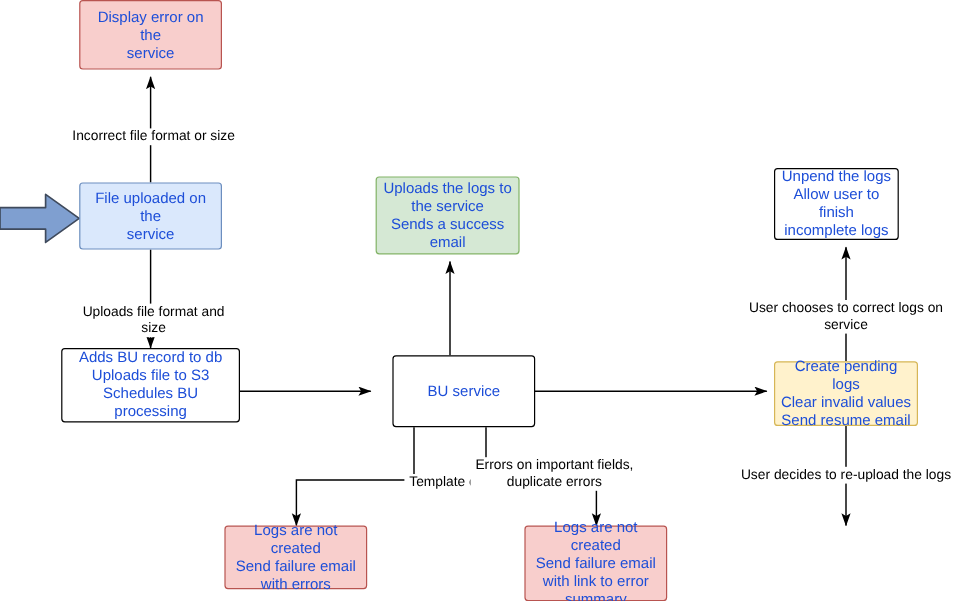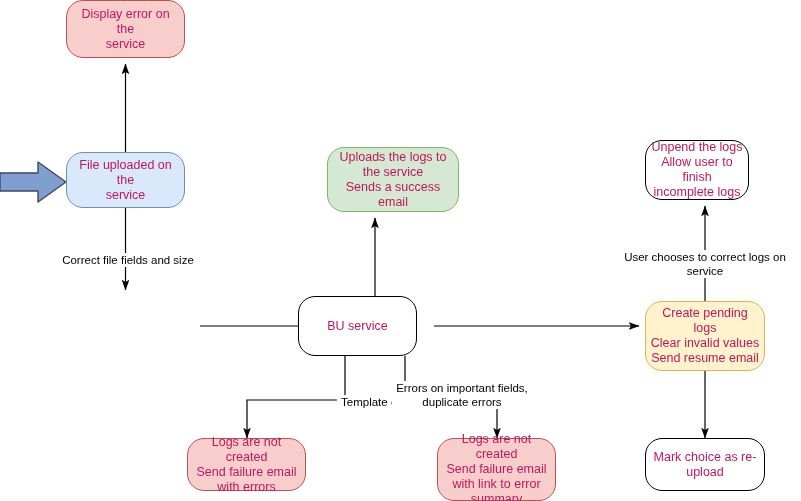--- a/index.html
+++ b/index.html
@@ -10,28 +10,28 @@
   #canvas{
     position:relative;
     width:801px;height:501px;
     background:#ffffff;
     overflow:hidden;
   }
   .node{
     position:absolute;
     box-sizing:border-box;
     border:1px solid #000000;
-    border-radius:17px;
+    border-radius:3px;
     display:flex;
     align-items:center;
     justify-content:center;
     text-align:center;
     font-size:12.5px;
     line-height:15px;
-    color:#be185d;
+    color:#1d4ed8;
     background:#ffffff;
     padding:2px 4px;
     white-space:pre-line;
     z-index:3;
   }
   .node.pink{background:#f8cecc;border-color:#b85450;}
   .node.blue{background:#dae8fc;border-color:#6c8ebf;}
   .node.green{background:#d5e8d4;border-color:#82b366;}
   .node.yellow{background:#fff2cc;border-color:#d6b656;}
   .node.plain{background:#ffffff;border-color:#000000;}
@@ -93,54 +93,57 @@
   <svg class="big-arrow" style="left:0px;top:160px;width:70px;height:44px;" viewBox="0 0 70 44" xmlns="http://www.w3.org/2000/svg">
     <path d="M0,13 L38,13 L38,2 L66,22 L38,42 L38,31 L0,31 Z" fill="#7f9fd0" stroke="#3f4a5c" stroke-width="1.4" stroke-linejoin="round"></path>
   </svg>
 
   <div class="node pink" style="left:66px;top:0px;width:119px;height:58px;">Display error on the
 service</div>
 
   <div class="node blue" style="left:66px;top:152px;width:119px;height:56px;">File uploaded on the
 service</div>
 
+  <div class="node plain" style="left:51px;top:290px;width:149px;height:62px;">Adds BU record to db
+Uploads file to S3
+Schedules BU processing</div>
 
-  <div class="node green" style="left:327px;top:147px;width:132px;height:65px;">Uploads the logs to
+  <div class="node green" style="left:313px;top:147px;width:120px;height:65px;">Uploads the logs to
 the service
 Sends a success
 email</div>
 
-  <div class="node plain" style="left:298px;top:296px;width:119px;height:60px;">BU service</div>
+  <div class="node plain" style="left:327px;top:296px;width:119px;height:60px;">BU service</div>
 
   <div class="node pink" style="left:187px;top:438px;width:119px;height:53px;">Logs are not created
 Send failure email
 with errors</div>
 
   <div class="node pink" style="left:437px;top:438px;width:119px;height:63px;">Logs are not created
 Send failure email
 with link to error
 summary</div>
 
   <div class="node plain" style="left:645px;top:140px;width:104px;height:60px;">Unpend the logs
 Allow user to finish
 incomplete logs</div>
 
-  <div class="node yellow" style="left:645px;top:301px;width:120px;height:70px;">Create pending logs
+  <div class="node yellow" style="left:645px;top:301px;width:120px;height:54px;">Create pending logs
 Clear invalid values
 Send resume email</div>
 
-  <div class="node plain" style="left:645px;top:438px;width:120px;height:53px;">Mark choice as re-
-upload</div>
 
+  <div class="edge-label" style="left:56px;top:107px;width:140px;">Incorrect file format or size</div>
 
-  <div class="edge-label" style="left:56px;top:253px;width:140px;">Correct file fields and size</div>
+  <div class="edge-label" style="left:56px;top:253px;width:140px;">Uploads file format and size</div>
 
 
 
   <div class="edge-label" style="left:289px;top:395px;width:84px;margin-left:48px;">Template errors</div>
 
   <div class="edge-label" style="left:392px;top:381px;width:136px;">Errors on important fields,
 duplicate errors</div>
 
   <div class="edge-label" style="left:605px;top:250px;width:196px;">User chooses to correct logs on service</div>
 
+  <div class="edge-label" style="left:615px;top:389px;width:176px;">User decides to re-upload the logs</div>
 
 </div>
 
 </body></html>

